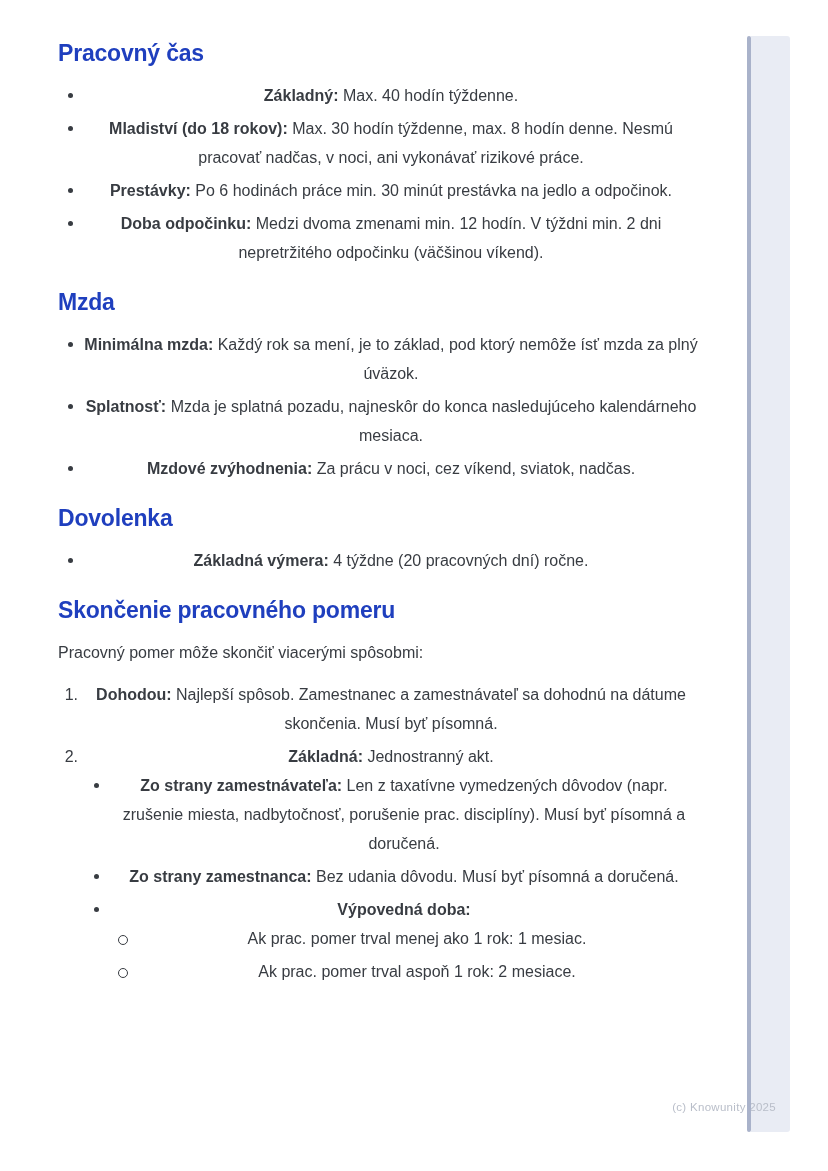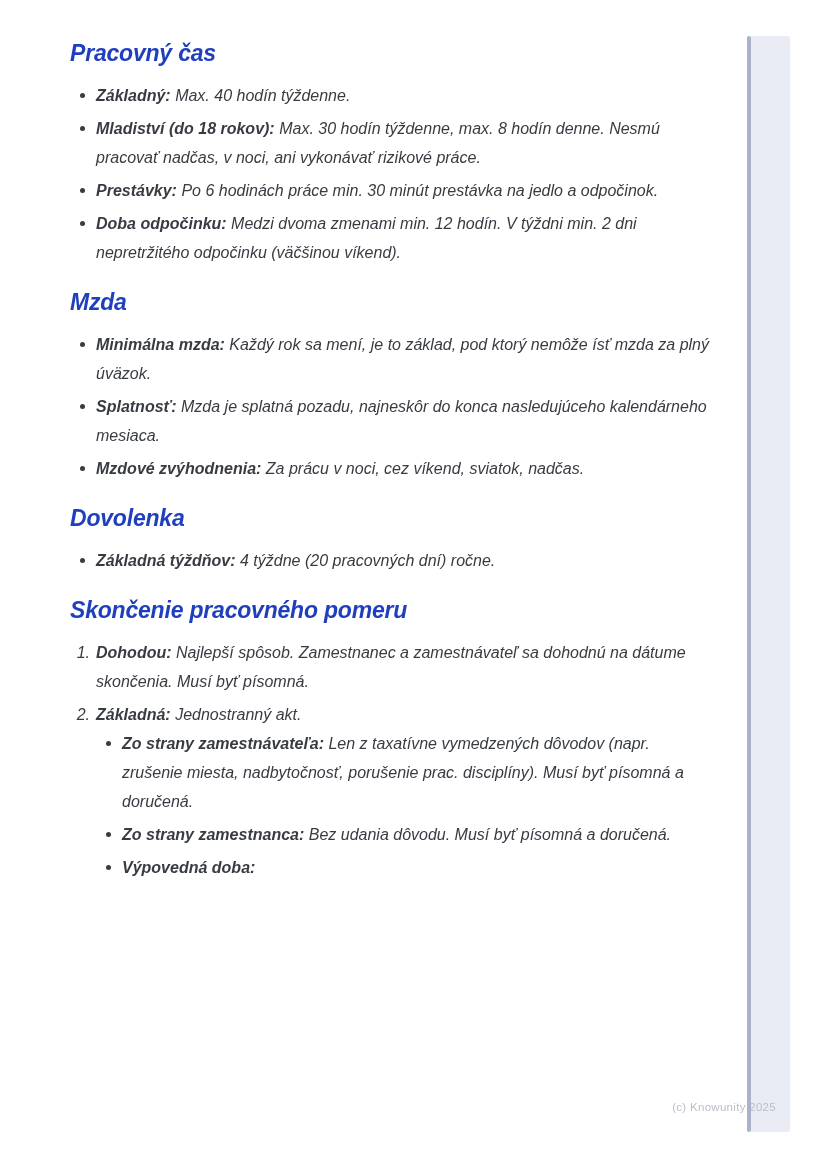--- a/index.html
+++ b/index.html
@@ -15,24 +15,23 @@
     width: 828px;
     height: 1171px;
     position: relative;
     overflow: hidden;
     background: #ffffff;
     font-family: "Liberation Sans", sans-serif;
     color: var(--body-text);
   }
   .content {
     position: absolute;
-    left: 70px;
+    left: 58px;
     top: 40px;
     width: 640px;
-    font-style: italic;
   }
   .doc-section h2 {
     color: var(--heading-blue);
     font-size: 23px;
     line-height: 26px;
     font-weight: 700;
     letter-spacing: -0.2px;
     margin: 22px 0 15px 0;
   }
   .doc-section:first-child h2 { margin-top: 0; }
@@ -41,21 +40,21 @@
     line-height: 29px;
     margin: 0 0 13px 0;
   }
   ul, ol {
     margin: 0;
     padding: 0 0 0 26px;
     list-style: none;
     font-size: 16px;
     line-height: 29px;
   }
-  li { position: relative; margin: 0 0 4px 0; }
+  li { position: relative; margin: 0 0 4px 0; text-align: center; }
   li:last-child { margin-bottom: 0; }
   
   ul.bullets > li::before {
     content: "";
     position: absolute;
     left: -16px;
     top: 12px;
     width: 5px;
     height: 5px;
     border-radius: 50%;
@@ -134,31 +133,35 @@
       <h2>Mzda</h2>
       <ul class="bullets">
         <li><strong>Minimálna mzda:</strong><span> Každý rok sa mení, je to základ, pod ktorý nemôže ísť mzda za plný úväzok.</span></li>
         <li><strong>Splatnosť:</strong><span> Mzda je splatná pozadu, najneskôr do konca nasledujúceho kalendárneho mesiaca.</span></li>
         <li><strong>Mzdové zvýhodnenia:</strong><span> Za prácu v noci, cez víkend, sviatok, nadčas.</span></li>
       </ul>
     </section>
     <section class="doc-section">
       <h2>Dovolenka</h2>
       <ul class="bullets">
-        <li><strong>Základná týždňov:</strong><span> 4 týždne (20 pracovných dní) ročne.</span></li>
+        <li><strong>Základná výmera:</strong><span> 4 týždne (20 pracovných dní) ročne.</span></li>
       </ul>
     </section>
     <section class="doc-section">
       <h2>Skončenie pracovného pomeru</h2>
+      <p class="intro">Pracovný pomer môže skončiť viacerými spôsobmi:</p>
       <ol class="numbered">
         <li><strong>Dohodou:</strong><span> Najlepší spôsob. Zamestnanec a zamestnávateľ sa dohodnú na dátume skončenia. Musí byť písomná.</span></li>
         <li><strong>Základná:</strong><span> Jednostranný akt.</span><ul class="bullets">
             <li><strong>Zo strany zamestnávateľa:</strong><span> Len z taxatívne vymedzených dôvodov (napr. zrušenie miesta, nadbytočnosť, porušenie prac. disciplíny). Musí byť písomná a doručená.</span></li>
             <li><strong>Zo strany zamestnanca:</strong><span> Bez udania dôvodu. Musí byť písomná a doručená.</span></li>
-            <li><strong>Výpovedná doba:</strong></li>
+            <li><strong>Výpovedná doba:</strong><ul class="circles">
+                <li><span>Ak prac. pomer trval menej ako 1 rok: 1 mesiac.</span></li>
+                <li><span>Ak prac. pomer trval aspoň 1 rok: 2 mesiace.</span></li>
+              </ul></li>
           </ul></li>
       </ol>
     </section>
   </main>
 
 <div class="edge-fill"></div>
 <div class="watermark">(c) Knowunity 2025</div>
 <div class="edge-line"></div>
 
 </body></html>

